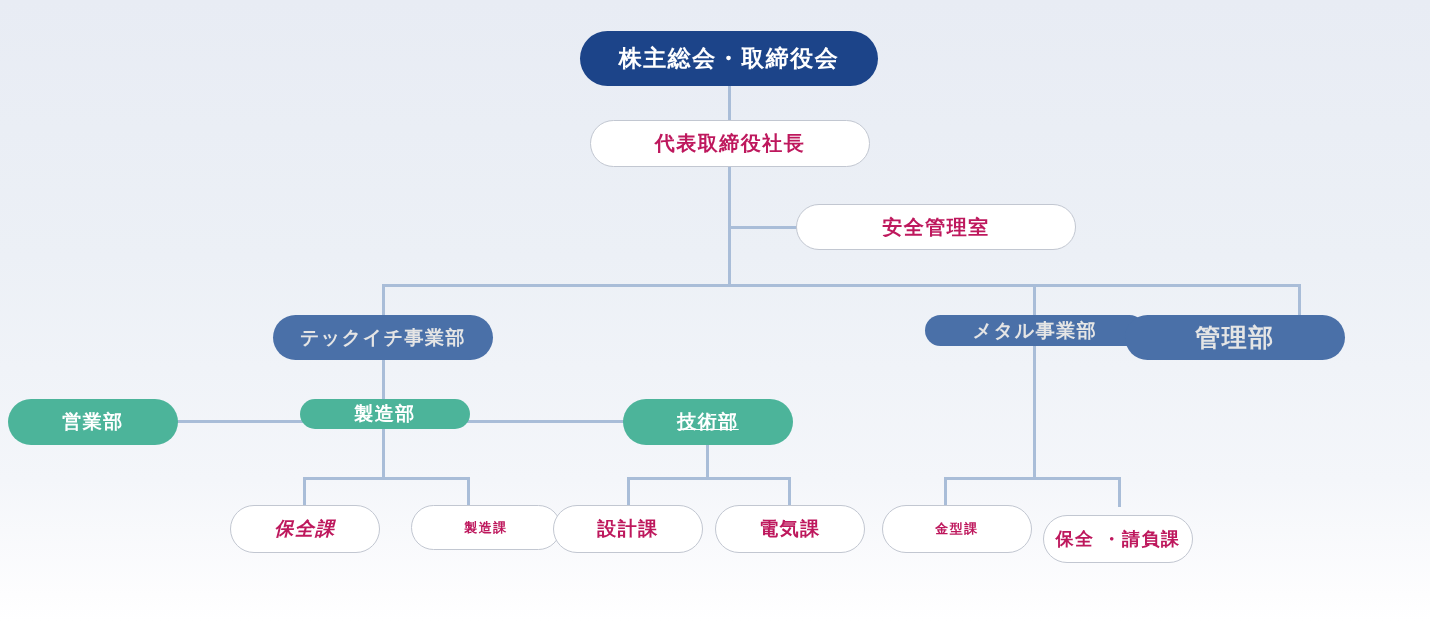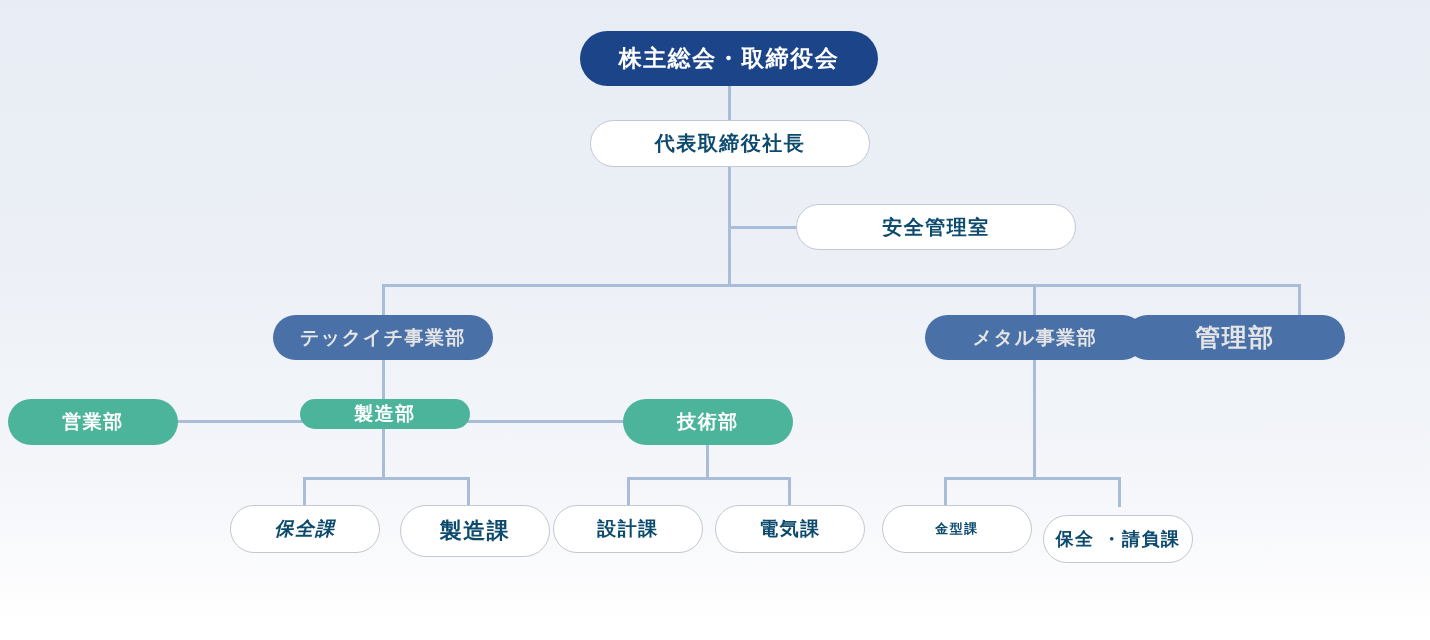--- a/index.html
+++ b/index.html
@@ -25,21 +25,21 @@
     align-items: center;
     justify-content: center;
     border-radius: 999px;
     font-weight: bold;
     letter-spacing: 1.5px;
     white-space: nowrap;
   }
   .node.navy  { background: #1c4489; color: #ffffff; }
   .node.blue  { background: #4a70a8; color: #e5e5e5; }
   .node.green { background: #4cb49a; color: #ffffff; }
-  .node.white { background: #ffffff; color: #0c4a6e; border: 1px solid #c2c7d1; }
+  .node.white { background: #ffffff; color: #be185d; border: 1px solid #c2c7d1; }
 </style>
 </head>
 <body>
 
 <div class="stage">
   <div id="segments">
       <div class="seg" style="left: 728px; top: 86px; width: 3px; height: 36px; background: rgb(169, 189, 216);"></div>
       <div class="seg" style="left: 728px; top: 166px; width: 3px; height: 121px; background: rgb(169, 189, 216);"></div>
       <div class="seg" style="left: 728px; top: 226px; width: 70px; height: 3px; background: rgb(169, 189, 216);"></div>
       <div class="seg" style="left: 382px; top: 284px; width: 919px; height: 3px; background: rgb(169, 189, 216);"></div>
@@ -56,25 +56,25 @@
       <div class="seg" style="left: 788px; top: 477px; width: 3px; height: 30px; background: rgb(169, 189, 216);"></div>
       <div class="seg" style="left: 944px; top: 477px; width: 177px; height: 3px; background: rgb(169, 189, 216);"></div>
       <div class="seg" style="left: 944px; top: 477px; width: 3px; height: 30px; background: rgb(169, 189, 216);"></div>
       <div class="seg" style="left: 1118px; top: 477px; width: 3px; height: 30px; background: rgb(169, 189, 216);"></div>
     </div>
   <div id="nodes">
       <div class="node navy" style="left: 580px; top: 31px; width: 298px; height: 55px; font-size: 23px;">株主総会・取締役会</div>
       <div class="node white" style="left: 590px; top: 120px; width: 280px; height: 47px; font-size: 20px;">代表取締役社長</div>
       <div class="node white" style="left: 796px; top: 204px; width: 280px; height: 46px; font-size: 20px;">安全管理室</div>
       <div class="node blue" style="left: 273px; top: 315px; width: 220px; height: 45px; font-size: 19px;">テックイチ事業部</div>
-      <div class="node blue" style="left: 925px; top: 315px; width: 220px; height: 45px; font-size: 19px;">メタル事業部</div>
+      <div class="node blue" style="left: 925px; top: 315px; width: 220px; height: 31px; font-size: 19px;">メタル事業部</div>
       <div class="node blue" style="left: 1125px; top: 315px; width: 220px; height: 45px; font-size: 25px;">管理部</div>
       <div class="node green" style="left: 8px; top: 399px; width: 170px; height: 46px; font-size: 19px;">営業部</div>
       <div class="node green" style="left: 300px; top: 399px; width: 170px; height: 30px; font-size: 19px;">製造部</div>
-      <div class="node green" style="left: 623px; top: 399px; width: 170px; height: 46px; font-size: 19px;">技術部</div>
+      <div class="node green" style="left: 623px; top: 399px; width: 170px; height: 46px; font-size: 19px; text-decoration: underline;">技術部</div>
       <div class="node white" style="left: 230px; top: 505px; width: 150px; height: 48px; font-size: 19px; font-style: italic;">保全課</div>
-      <div class="node white" style="left: 400px; top: 505px; width: 150px; height: 52px; font-size: 22px;">製造課</div>
+      <div class="node white" style="left: 411px; top: 505px; width: 150px; height: 45px; font-size: 13px;">製造課</div>
       <div class="node white" style="left: 553px; top: 505px; width: 150px; height: 48px; font-size: 19px;">設計課</div>
       <div class="node white" style="left: 715px; top: 505px; width: 150px; height: 48px; font-size: 19px;">電気課</div>
       <div class="node white" style="left: 882px; top: 505px; width: 150px; height: 48px; font-size: 13px;">金型課</div>
       <div class="node white" style="left: 1043px; top: 505px; width: 150px; height: 48px; font-size: 18px; margin-top: 10px;">保全 ・請負課</div>
     </div>
 </div>
 
 </body></html>

